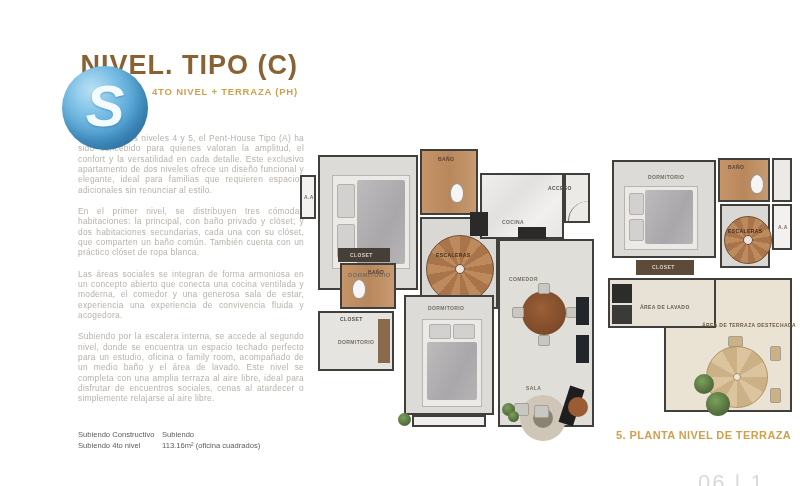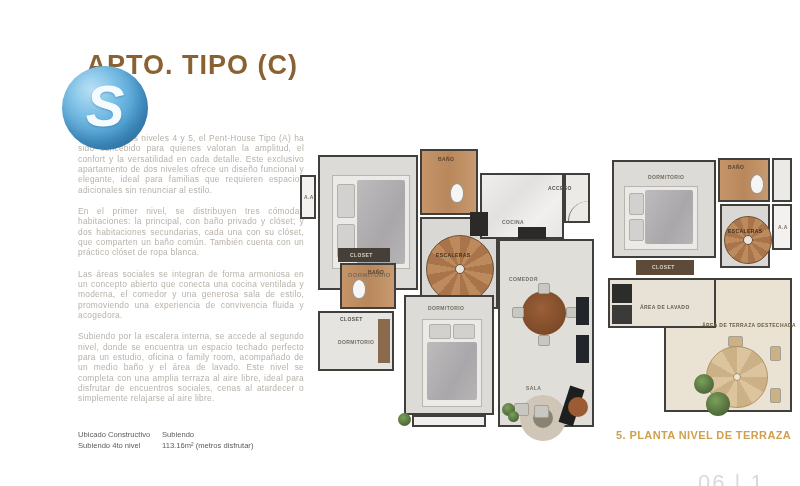--- a/index.html
+++ b/index.html
@@ -57,38 +57,39 @@
 </style>
 </head>
 <body>
 
 <div class="page">
 
   <div class="logo">
     <span class="logo-s">S</span>
   </div>
   <div class="header">
-    <h1 class="title">APTO. TIPO (C)</h1>
+    <h1 class="title">NIVEL. TIPO (C)</h1>
+    <div class="subtitle">4TO NIVEL + TERRAZA (PH)</div>
   </div>
 
   <div class="body-text">
     <p>Ubicado en los niveles 4 y 5, el Pent-House Tipo (A) ha sido concebido para quienes valoran la amplitud, el confort y la versatilidad en cada detalle. Este exclusivo apartamento de dos niveles ofrece un diseño funcional y elegante, ideal para familias que requieren espacios adicionales sin renunciar al estilo.</p>
     <p>En el primer nivel, se distribuyen tres cómodas habitaciones: la principal, con baño privado y clóset; y dos habitaciones secundarias, cada una con su clóset, que comparten un baño común. También cuenta con un práctico clóset de ropa blanca.</p>
-    <p>Las áreas sociales se integran de forma armoniosa en un concepto abierto que conecta una cocina ventilada y moderna, el comedor y una generosa sala de estilo, promoviendo una experiencia de convivencia fluida y acogedora.</p>
+    <p>Las áreas sociales se integran de forma armoniosa en un concepto abierto que conecta una cocina ventilada y moderna, el comedor y una generosa sala de estar, experiencia una experiencia de convivencia fluida y acogedora.</p>
     <p>Subiendo por la escalera interna, se accede al segundo nivel, donde se encuentra un espacio techado perfecto para un estudio, oficina o family room, acompañado de un medio baño y el área de lavado. Este nivel se completa con una amplia terraza al aire libre, ideal para disfrutar de encuentros sociales, cenas al atardecer o simplemente relajarse al aire libre.</p>
   </div>
 
   <div class="specs">
     <div class="spec-row">
-      <span class="spec-label">Ubicado Constructivo</span>
+      <span class="spec-label">Subiendo Constructivo</span>
       <span class="spec-value">Subiendo</span>
     </div>
     <div class="spec-row">
       <span class="spec-label">Subiendo 4to nivel</span>
-      <span class="spec-value">113.16m² (metros disfrutar)</span>
+      <span class="spec-value">113.16m² (oficina cuadrados)</span>
     </div>
   </div>
 
   <div class="plan" style="left:312px;top:145px;width:276px;height:282px;">
 
     <div class="room" style="left:6px;top:10px;width:100px;height:135px;">
       <div class="bed" style="left:12px;top:18px;width:76px;height:92px;">
         <div class="pillow" style="left:4px;top:8px;width:16px;height:32px;"></div>
         <div class="pillow" style="left:4px;top:48px;width:16px;height:32px;"></div>
         <div class="duvet" style="left:24px;top:4px;width:48px;height:84px;"></div>

